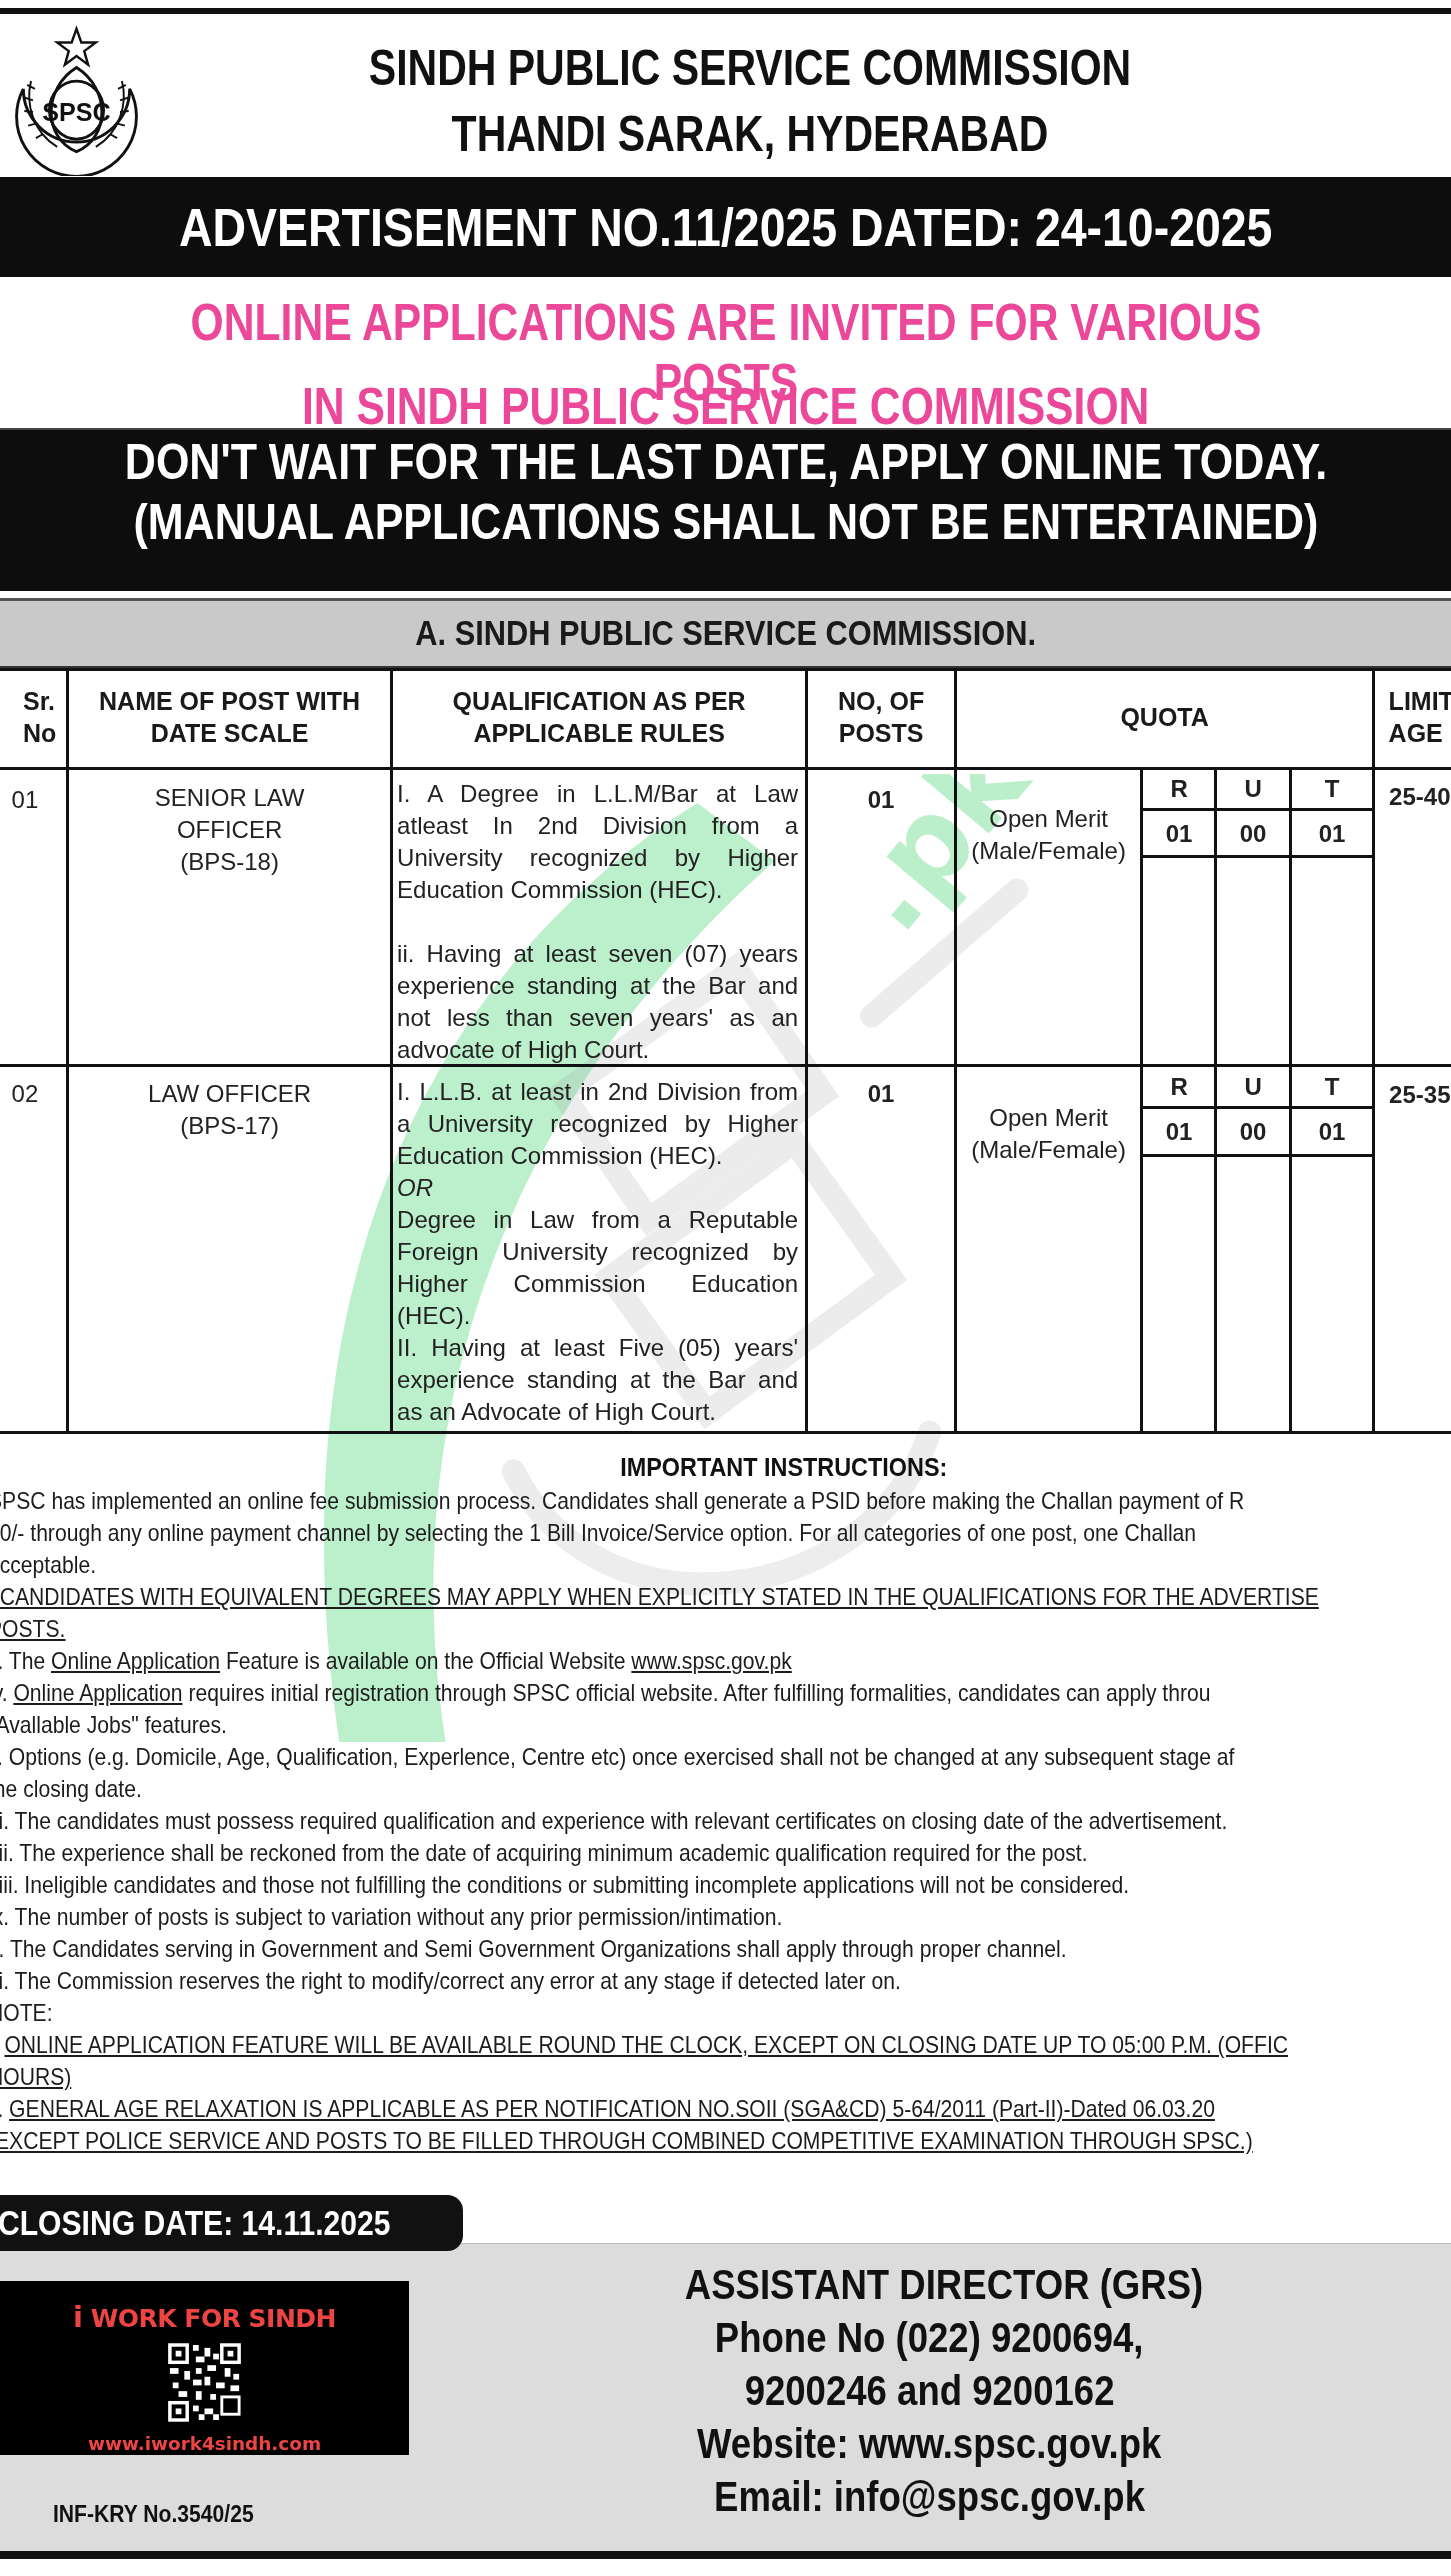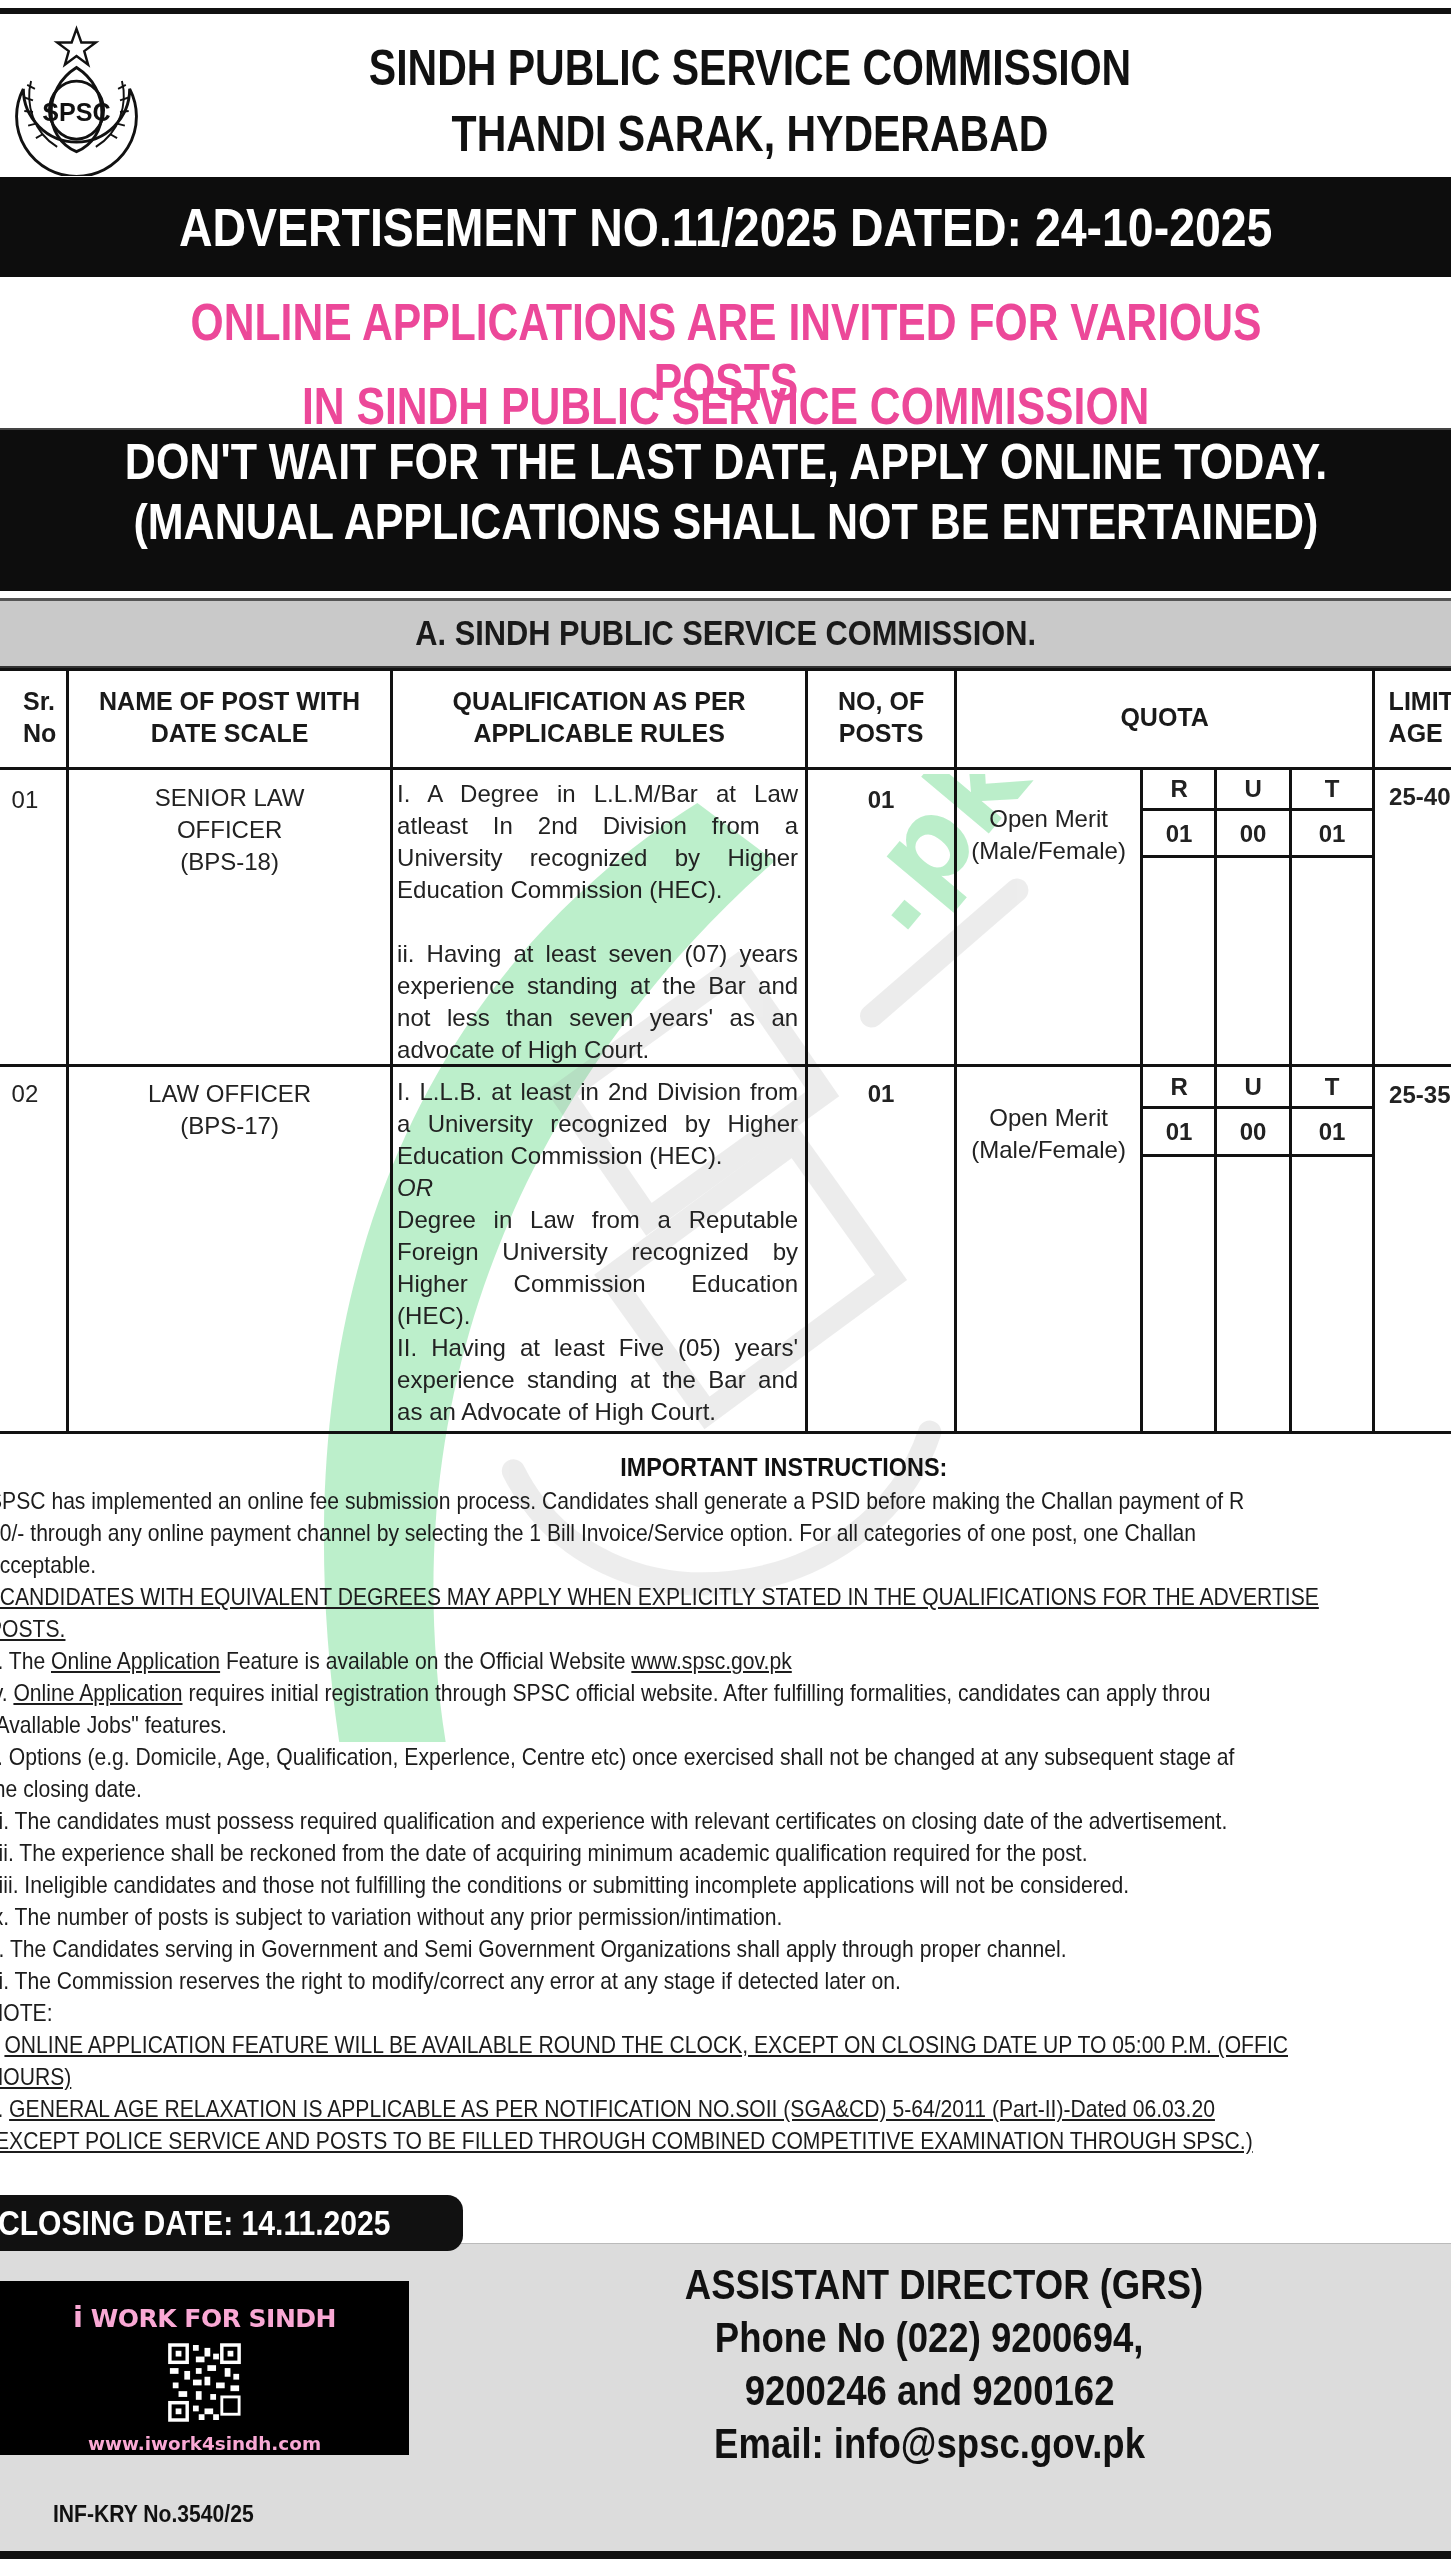--- a/index.html
+++ b/index.html
@@ -53,21 +53,21 @@
   .instr .ln { white-space: nowrap; transform: scaleX(0.88); transform-origin: left top; width: 1684px; }
   .u { text-decoration: underline; }
 
   
   .closing { left: -29px; top: 2195px; width: 492px; height: 56px; background: #111; border-radius: 0 15.5px 15.5px 0; color: #fff; font-weight: bold; font-size: 35px; line-height: 56px; padding-left: 27px; }
   .closing span { display: inline-block; transform: scaleX(0.86); transform-origin: left center; white-space: nowrap; }
 
   
   .footer-bg { left: 0; top: 2243px; width: 1452px; height: 312px; background: #dcdcdc; border-top: 1.9px solid #bbb; }
   .footer-rule { left: 0; top: 2551px; width: 1452px; height: 7.7px; background: #111; }
-  .iwork { left: 0; top: 2281px; width: 409px; height: 174px; background: #000; color: #f9a8d4; text-align: center; }
+  .iwork { left: 0; top: 2281px; width: 409px; height: 174px; background: #000; color: #ef4444; text-align: center; }
   .iwork-title { font-family: "DejaVu Sans", sans-serif; font-weight: bold; font-size: 25px; margin-top: 19.4px; letter-spacing: -0.5px; }
   .qr { width: 75px; height: 81px; margin: 7.7px auto 0; }
   .iwork-url { font-family: "DejaVu Sans", sans-serif; font-weight: bold; font-size: 18.4px; margin-top: 5.8px; }
   .inf { left: 53px; top: 2500px; font-weight: bold; font-size: 24px; }
   .inf span { display: inline-block; transform: scaleX(0.88); transform-origin: left top; }
   .contact { left: 639px; top: 2258px; width: 581px; text-align: center; font-weight: bold; color: #111; }
   .contact div { font-size: 43px; line-height: 53px; }
   .contact span { display: inline-block; transform: scaleX(0.85); white-space: nowrap; }
 
   
@@ -285,17 +285,18 @@
   </svg>
   <div class="iwork-url">www.iwork4sindh.com</div>
 </div>
 
 <div class="abs inf"><span>INF-KRY No.3540/25</span></div>
 
 <div class="abs contact">
   <div><span>ASSISTANT DIRECTOR (GRS)</span></div>
   <div><span>Phone No (022) 9200694,</span></div>
   <div><span>9200246 and 9200162</span></div>
+  <div><span>Website: www.spsc.gov.pk</span></div>
   <div><span>Email: info@spsc.gov.pk</span></div>
 </div>
 
 <div class="abs footer-rule"></div>
 
 
 </body></html>

